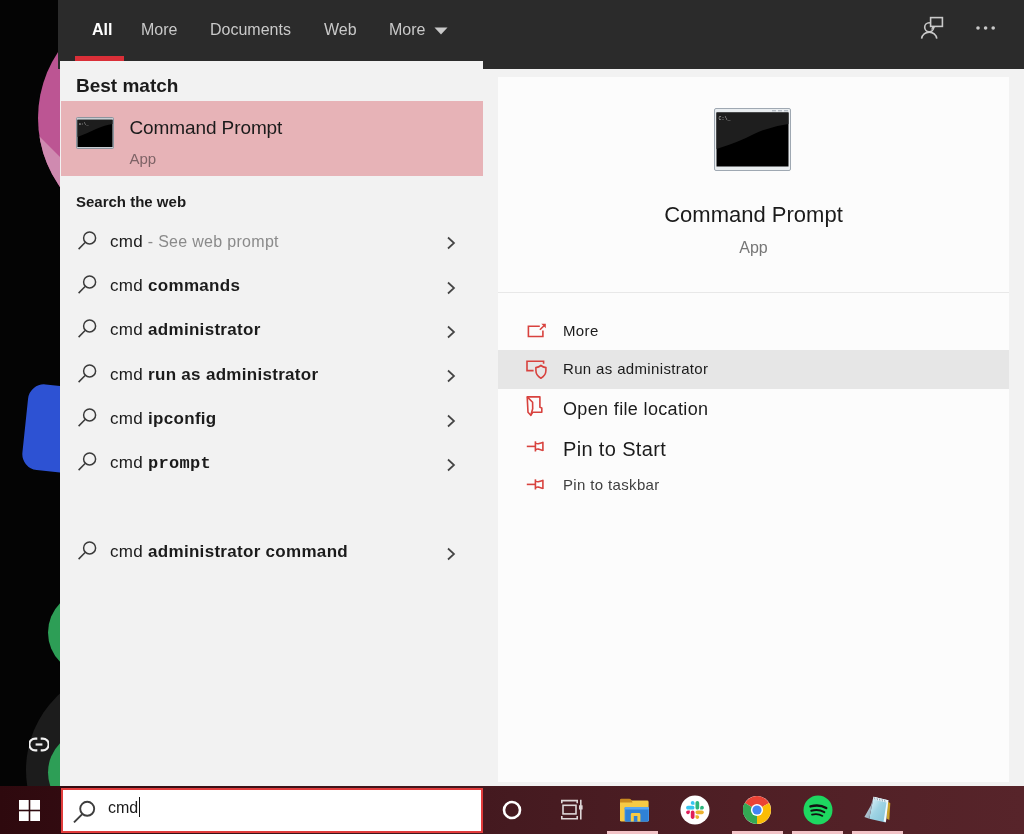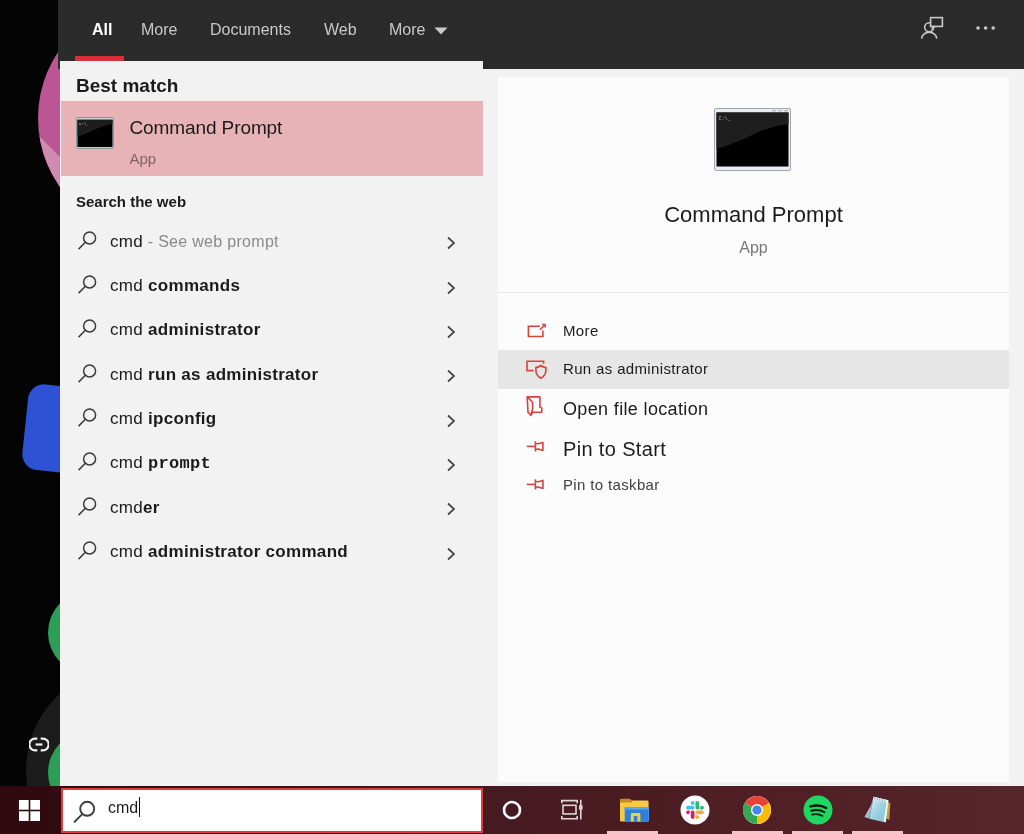--- a/index.html
+++ b/index.html
@@ -114,30 +114,20 @@
     <svg class="abs" style="left:386.5px;top:15.5px;" width="10" height="14" viewBox="0 0 10 14" fill="none" stroke="#454545" stroke-width="1.7">
       <polyline points="2,1.5 8,7 2,12.5"></polyline>
     </svg>
   </div>
   <div class="abs" style="left:0;top:381.4px;width:425px;height:44.35px;">
     <svg class="abs" style="left:17px;top:10px;" width="20" height="20" viewBox="0 0 20 20" fill="none" stroke="#3a3a3a" stroke-width="1.5">
       <circle cx="12.6" cy="6.9" r="6"></circle>
         <line x1="8.1" y1="11.5" x2="1.6" y2="18.1"></line>
     </svg>
     <div class="abs" style="left:50.5px;top:11px;font-size:17px;letter-spacing:0.3px;color:#1b1b1b;white-space:nowrap;"><span>cmd </span><span style="font-weight:bold;font-family:Liberation Mono, monospace;">prompt</span></div>
-    <svg class="abs" style="left:386.5px;top:15.5px;" width="10" height="14" viewBox="0 0 10 14" fill="none" stroke="#454545" stroke-width="1.7">
-      <polyline points="2,1.5 8,7 2,12.5"></polyline>
-    </svg>
-  </div>
-  <div class="abs" style="left:0;top:425.8px;width:425px;height:44.35px;">
-    <svg class="abs" style="left:17px;top:10px;" width="20" height="20" viewBox="0 0 20 20" fill="none" stroke="#3a3a3a" stroke-width="1.5">
-      <circle cx="12.6" cy="6.9" r="6"></circle>
-        <line x1="8.1" y1="11.5" x2="1.6" y2="18.1"></line>
-    </svg>
-    <div class="abs" style="left:50.5px;top:11px;font-size:17px;letter-spacing:0.3px;color:#1b1b1b;white-space:nowrap;"><span>cmd</span><span style="font-weight:bold;">er</span></div>
     <svg class="abs" style="left:386.5px;top:15.5px;" width="10" height="14" viewBox="0 0 10 14" fill="none" stroke="#454545" stroke-width="1.7">
       <polyline points="2,1.5 8,7 2,12.5"></polyline>
     </svg>
   </div>
   <div class="abs" style="left:0;top:470.2px;width:425px;height:44.35px;">
     <svg class="abs" style="left:17px;top:10px;" width="20" height="20" viewBox="0 0 20 20" fill="none" stroke="#3a3a3a" stroke-width="1.5">
       <circle cx="12.6" cy="6.9" r="6"></circle>
         <line x1="8.1" y1="11.5" x2="1.6" y2="18.1"></line>
     </svg>
     <div class="abs" style="left:50.5px;top:11px;font-size:17px;letter-spacing:0.3px;color:#1b1b1b;white-space:nowrap;"><span>cmd </span><span style="font-weight:bold;">administrator command</span></div>

